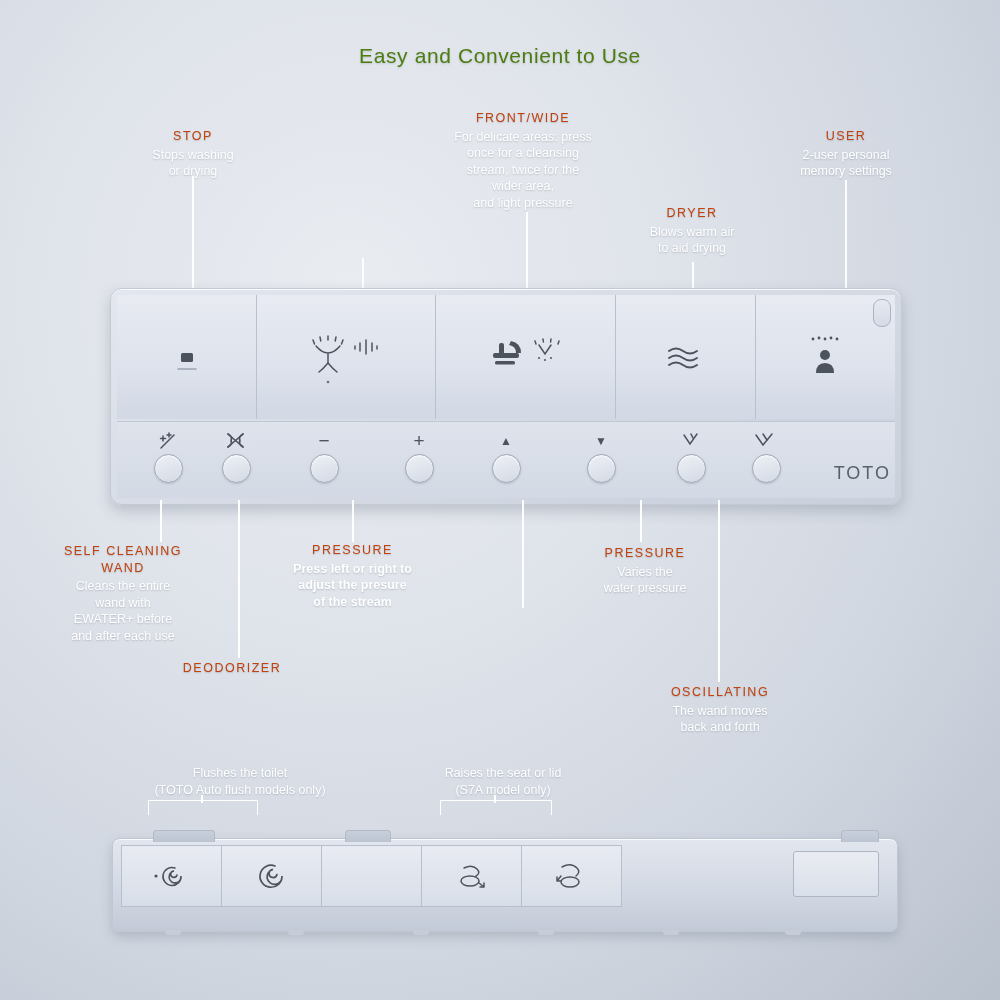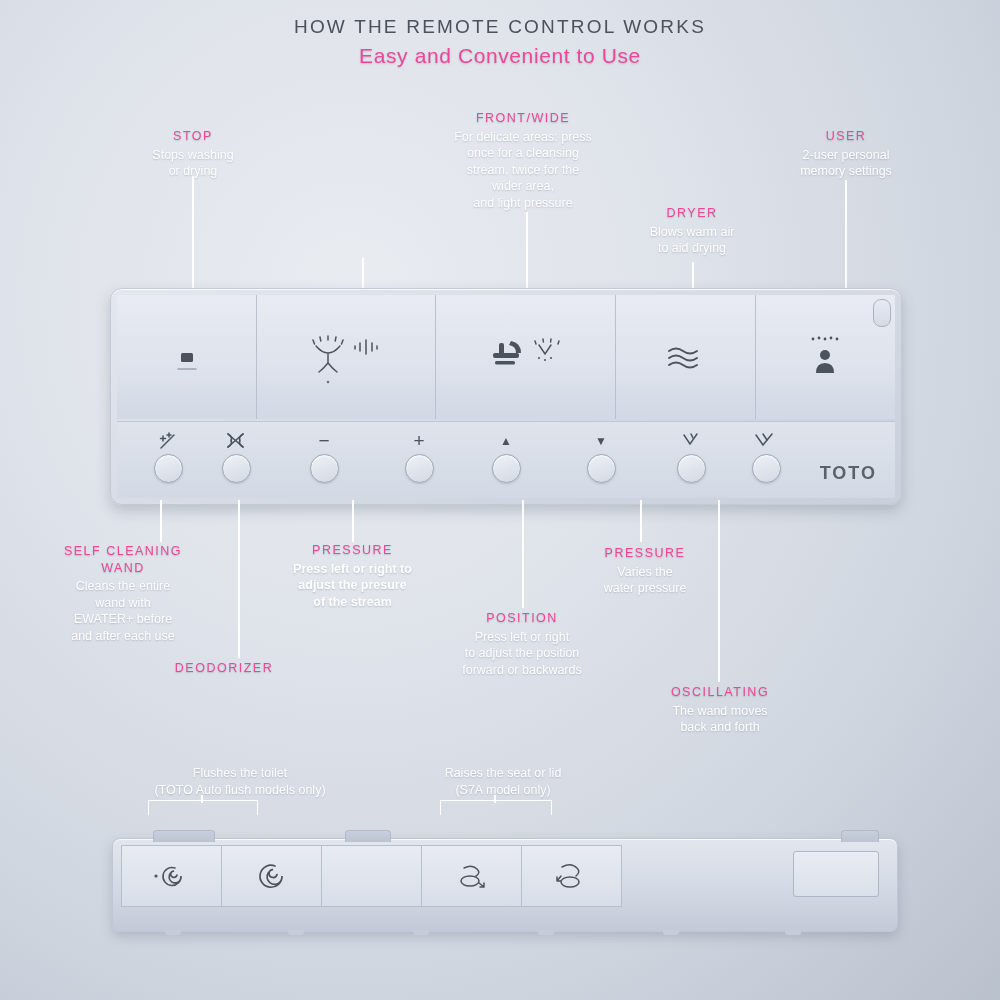--- a/index.html
+++ b/index.html
@@ -33,41 +33,41 @@
     color: #4c525b;
     font-weight: 400;
   }
   .title-sub {
     position: absolute;
     top: 44px;
     left: 0;
     width: 100%;
     text-align: center;
     font-size: 21px;
-    color: #ec4899;
+    color: #4d7c0f;
     letter-spacing: 0.6px;
     font-weight: 400;
     text-shadow: 0 1px 2px rgba(120,130,145,0.35);
   }
 
   
   .callout {
     position: absolute;
     text-align: center;
     line-height: 1.32;
     font-size: 12.5px;
     color: #ffffff;
     text-shadow: 0 1px 1.5px rgba(110,120,135,0.35);
   }
   .callout .hd {
     display: block;
     letter-spacing: 1.5px;
     font-size: 12.5px;
     margin-bottom: 2px;
-    color: #ec4899;
+    color: #c2410c;
   }
   .callout .bd {
     display: block;
     font-size: 12.5px;
     color: #ffffff;
   }
 
   
   .leader {
     position: absolute;
@@ -145,27 +145,26 @@
     margin: 2px auto 0;
     width: 27px;
     height: 27px;
     border-radius: 50%;
     background: linear-gradient(160deg, #eef1f6, #d3d9e4);
     border: 1.6px solid #9ea7b6;
     box-shadow: inset 0 1px 2px rgba(255,255,255,0.9), 0 1px 2px rgba(90,100,115,0.25);
   }
   .brand {
     position: absolute;
-    right: 18px;
+    right: 4px;
     bottom: 14px;
     font-size: 18px;
     letter-spacing: 2px;
     color: #5b6personal;
     color: #5b616b;
-    font-weight: bold;
   }
 
   
   .remote2 {
     position: absolute;
     left: 112px;
     top: 838px;
     width: 784px;
     height: 92px;
     border-radius: 8px;
@@ -224,21 +223,20 @@
     border: 1.6px solid #ffffff;
     border-bottom: none;
     height: 14px;
   }
 </style>
 </head>
 <body>
 
 <div class="stage">
 
-  <div class="title-main">HOW THE REMOTE CONTROL WORKS</div>
   <div class="title-sub">Easy and Convenient to Use</div>
 
   <div class="callout" style="left:118px; top:128px; width:150px;">
     <span class="hd">STOP</span>
     <span class="bd" style="white-space:pre-line;">Stops washing
 or drying</span>
   </div>
   <div class="leader v" style="left:192px; top:176px; height:114px;"></div>
 
   <div class="leader v" style="left:362px; top:258px; height:34px;"></div>
@@ -417,39 +415,33 @@
   <div class="callout" style="left:40px; top:543px; width:166px;">
     <span class="hd" style="white-space:pre-line;">SELF CLEANING
 WAND</span>
     <span class="bd" style="white-space:pre-line;">Cleans the entire
 wand with
 EWATER+ before
 and after each use</span>
   </div>
 
   <div class="leader v" style="left:238px; top:500px; height:158px;"></div>
-  <div class="callout" style="left:144px; top:660px; width:160px;">
+  <div class="callout" style="left:152px; top:660px; width:160px;">
     <span class="hd">DEODORIZER</span>
   </div>
 
   <div class="leader v" style="left:352px; top:500px; height:42px;"></div>
   <div class="callout" style="left:275px; top:542px; width:155px;">
     <span class="hd">PRESSURE</span>
     <span class="bd" style="white-space:pre-line;font-weight:bold;">Press left or right to
 adjust the presure
 of the stream</span>
   </div>
 
   <div class="leader v" style="left:522px; top:500px; height:108px;"></div>
-  <div class="callout" style="left:432px; top:610px; width:180px;">
-    <span class="hd">POSITION</span>
-    <span class="bd" style="white-space:pre-line;">Press left or right
-to adjust the position
-forward or backwards</span>
-  </div>
 
   <div class="leader v" style="left:640px; top:500px; height:42px;"></div>
   <div class="callout" style="left:570px; top:545px; width:150px;">
     <span class="hd">PRESSURE</span>
     <span class="bd" style="white-space:pre-line;">Varies the
 water pressure</span>
   </div>
 
   <div class="leader v" style="left:718px; top:500px; height:182px;"></div>
   <div class="callout" style="left:120px; top:765px; width:240px;">

